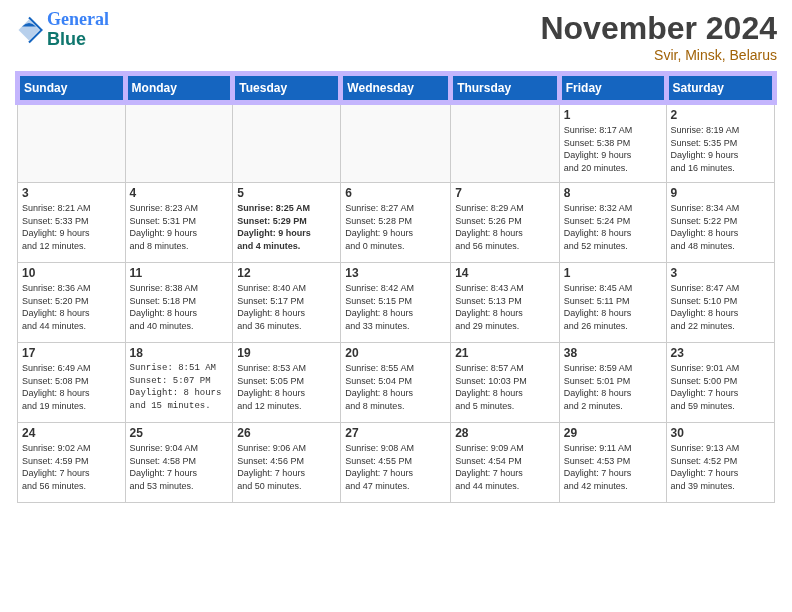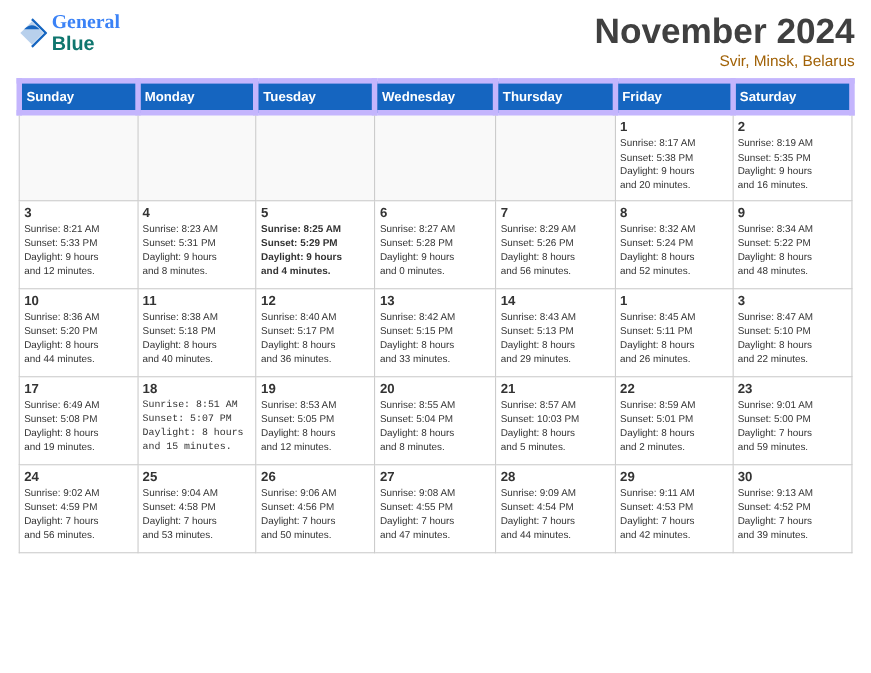--- a/index.html
+++ b/index.html
@@ -277,21 +277,21 @@
 and 8 minutes.</div>
           </td>
           <td>
             <span class="day-number">21</span>
             <div class="day-info" style="white-space: pre-line;">Sunrise: 8:57 AM
 Sunset: 10:03 PM
 Daylight: 8 hours
 and 5 minutes.</div>
           </td>
           <td>
-            <span class="day-number">22</span>
+            <span class="day-number">38</span>
             <div class="day-info" style="white-space: pre-line;">Sunrise: 8:59 AM
 Sunset: 5:01 PM
 Daylight: 8 hours
 and 2 minutes.</div>
           </td>
           <td>
             <span class="day-number">23</span>
             <div class="day-info" style="white-space: pre-line;">Sunrise: 9:01 AM
 Sunset: 5:00 PM
 Daylight: 7 hours

